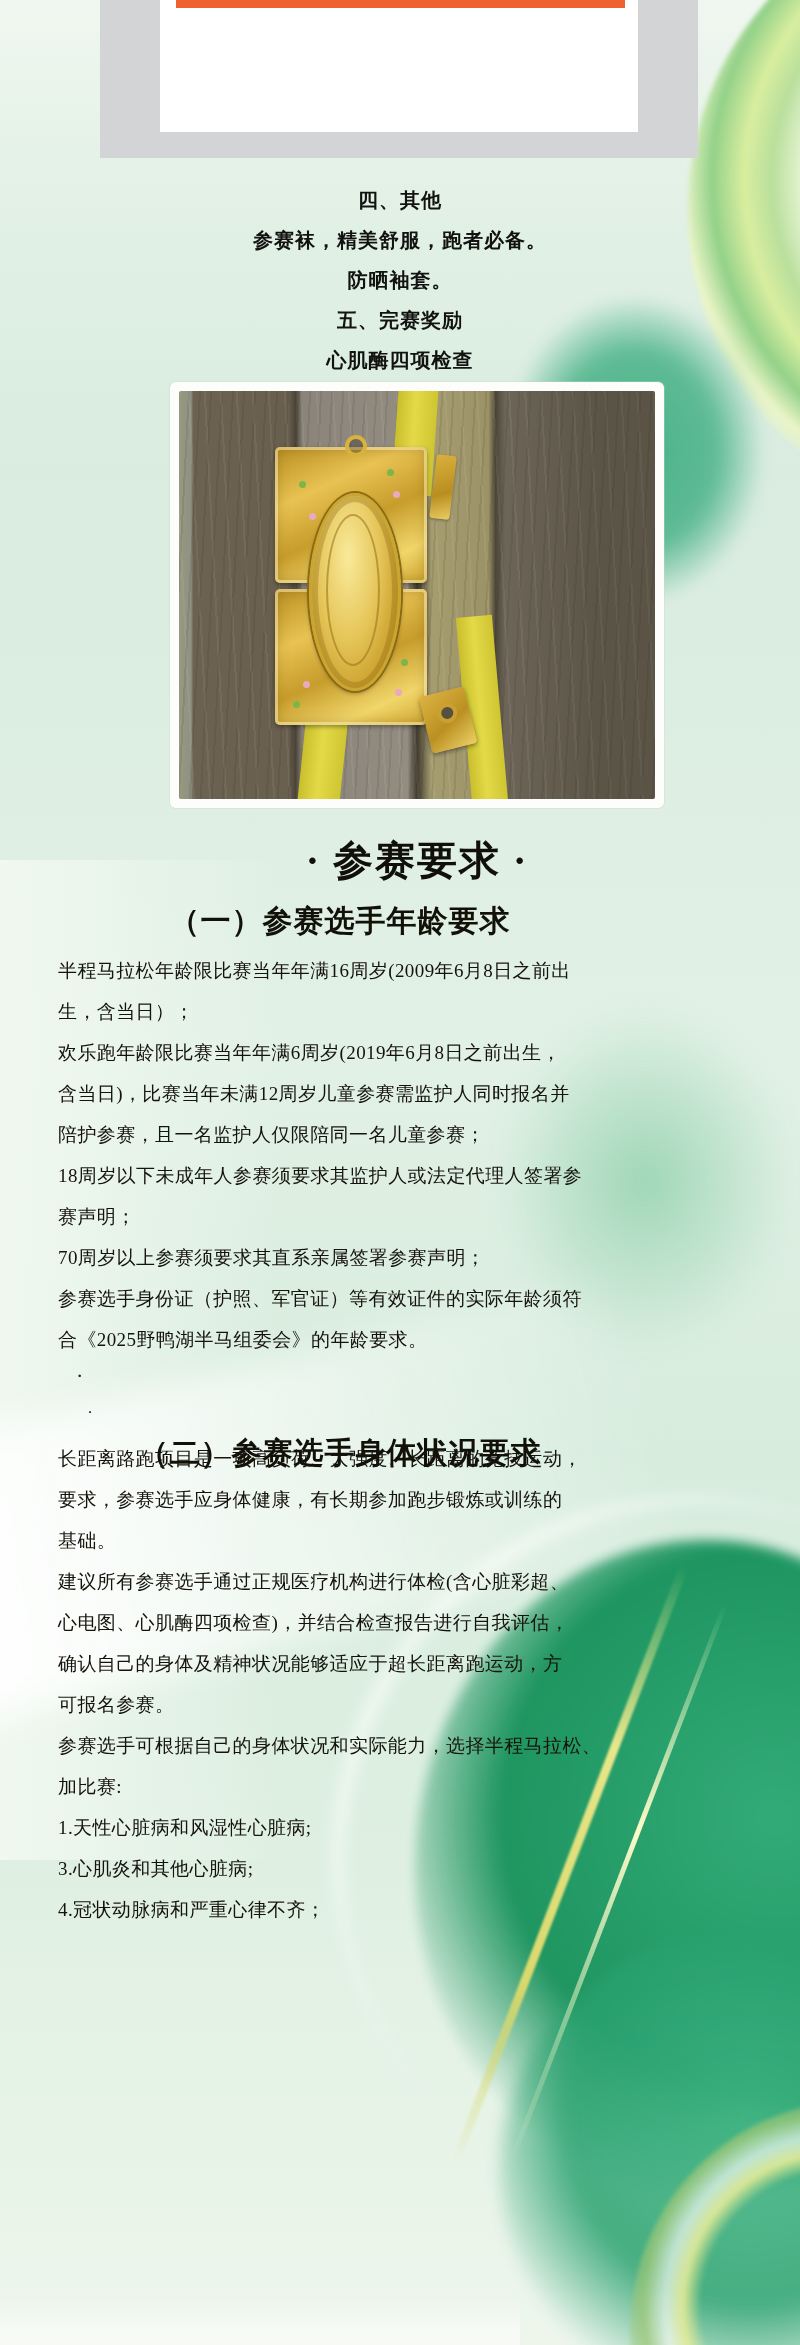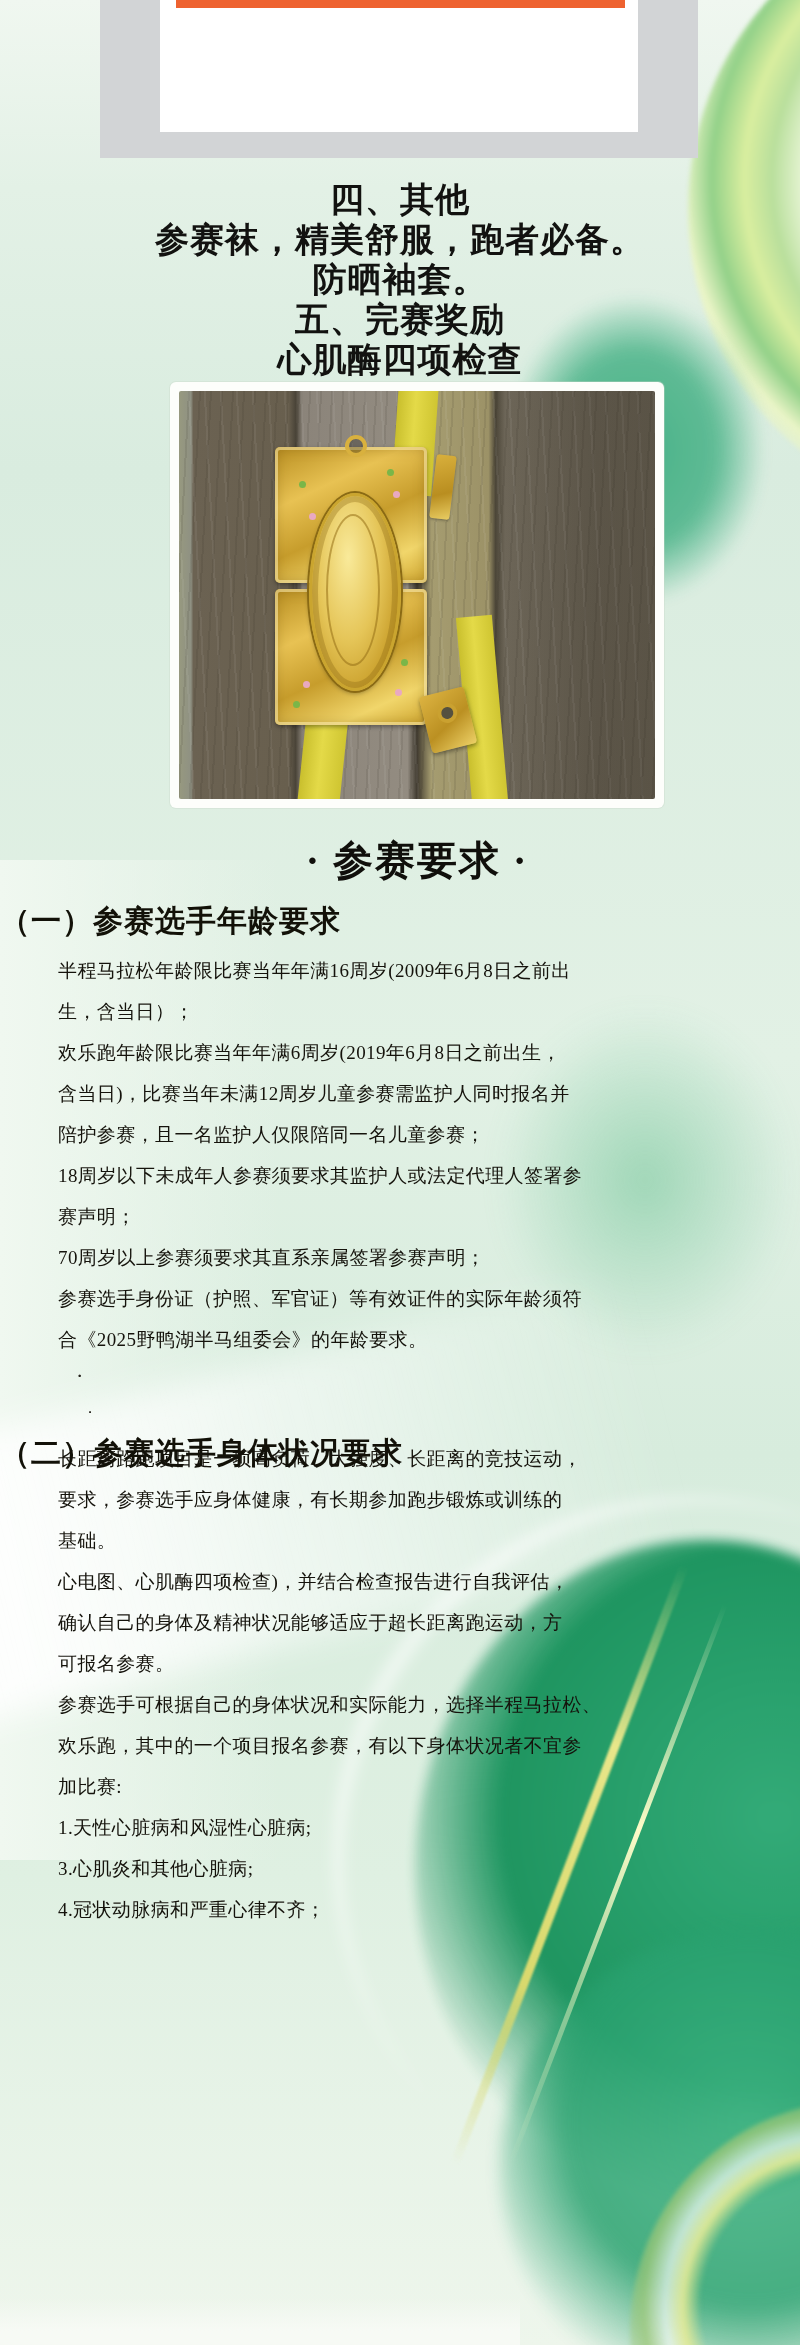--- a/index.html
+++ b/index.html
@@ -46,21 +46,21 @@
   .bottom-fade{left:0;top:2298px;width:520px;height:47px;
     background:linear-gradient(180deg,rgba(250,252,249,0),#f7faf5 70%);}
 
   
   .gray-panel{left:100px;top:0;width:598px;height:158px;background:#d2d4d6;}
   .white-card{position:absolute;left:60px;top:0;width:478px;height:132px;background:#ffffff;}
   .orange-bar{position:absolute;left:16px;top:0;width:449px;height:8px;background:#ee6230;}
 
   
   .intro{left:0;top:180px;width:800px;text-align:center;font-weight:700;
-    font-size:34px;line-height:40px;color:#121210;letter-spacing:1px;}
+    font-size:20px;line-height:40px;color:#121210;letter-spacing:1px;}
 
   
   .photo-frame{left:170px;top:382px;width:494px;height:426px;background:#fdfefb;
     border-radius:6px;box-shadow:0 0 0 1px rgba(200,215,200,.35);}
   .photo{position:absolute;left:9px;top:9px;right:9px;bottom:9px;overflow:hidden;border-radius:2px;
     background:linear-gradient(90deg,
       #97997f 0%,#8f9183 2.5%,
       #6b6252 3%,#685f4e 23%,
       #4a4438 24.5%,
       #8b847a 26%,#938c81 48%,
@@ -97,21 +97,21 @@
   .charm1{position:absolute;left:158px;top:8px;width:20px;height:64px;transform:rotate(7deg);border-radius:3px;
     background:linear-gradient(160deg,#d9b03c,#b98e20 60%,#e9cd63);box-shadow:0 1px 3px rgba(0,0,0,.35);}
   .charm2{position:absolute;left:150px;top:244px;width:46px;height:58px;transform:rotate(-14deg);border-radius:4px;
     background:linear-gradient(150deg,#dcb341,#bb9022 55%,#ecd066);box-shadow:0 2px 4px rgba(0,0,0,.4);}
   .charm2-hole{position:absolute;left:14px;top:12px;width:12px;height:12px;border-radius:50%;
     border:4px solid #caa130;background:#55503f;}
 
   
   .req-title{left:0;top:838px;width:800px;text-align:center;font-weight:700;
     font-size:40px;line-height:46px;color:#100f0b;letter-spacing:2px;padding-left:17px;}
-  .req-heading{width:680px;left:0;text-align:left;font-weight:700;
+  .req-heading{width:680px;left:0;text-align:center;font-weight:700;
     font-size:30px;line-height:36px;color:#121108;letter-spacing:1px;}
   .h-age{top:903px;}
   .h-health{top:1435px;}
   .body-block{left:58px;width:690px;font-size:19px;line-height:41px;
     color:#15130c;letter-spacing:.4px;}
   .b-age{top:950px;}
   .b-health{top:1438px;}
   .stray-dot{font-size:22px;color:#23201a;line-height:20px;}
   .dot1{left:76px;top:1366px;}
   .dot2{left:82px;top:1398px;font-size:16px;}
@@ -195,22 +195,22 @@
   </div>
 
 <div class="abs stray-dot dot1">·</div>
 <div class="abs stray-dot dot2">．</div>
 
 <div class="abs req-heading h-health">（二）参赛选手身体状况要求</div>
 <div class="abs body-block b-health">
     <div>长距离路跑项目是一项高负荷、大强度、长距离的竞技运动，</div>
     <div>要求，参赛选手应身体健康，有长期参加跑步锻炼或训练的</div>
     <div>基础。</div>
+    <div>建议所有参赛选手通过正规医疗机构进行体检(含心脏彩超、</div>
     <div>心电图、心肌酶四项检查)，并结合检查报告进行自我评估，</div>
     <div>确认自己的身体及精神状况能够适应于超长距离跑运动，方</div>
     <div>可报名参赛。</div>
     <div>参赛选手可根据自己的身体状况和实际能力，选择半程马拉松、</div>
-    <div>欢乐跑，其中的一个项目报名参赛，有以下身体状况者不宜参</div>
     <div>加比赛:</div>
     <div>1.天性心脏病和风湿性心脏病;</div>
     <div>3.心肌炎和其他心脏病;</div>
     <div>4.冠状动脉病和严重心律不齐；</div>
   </div>
 
 </body></html>

